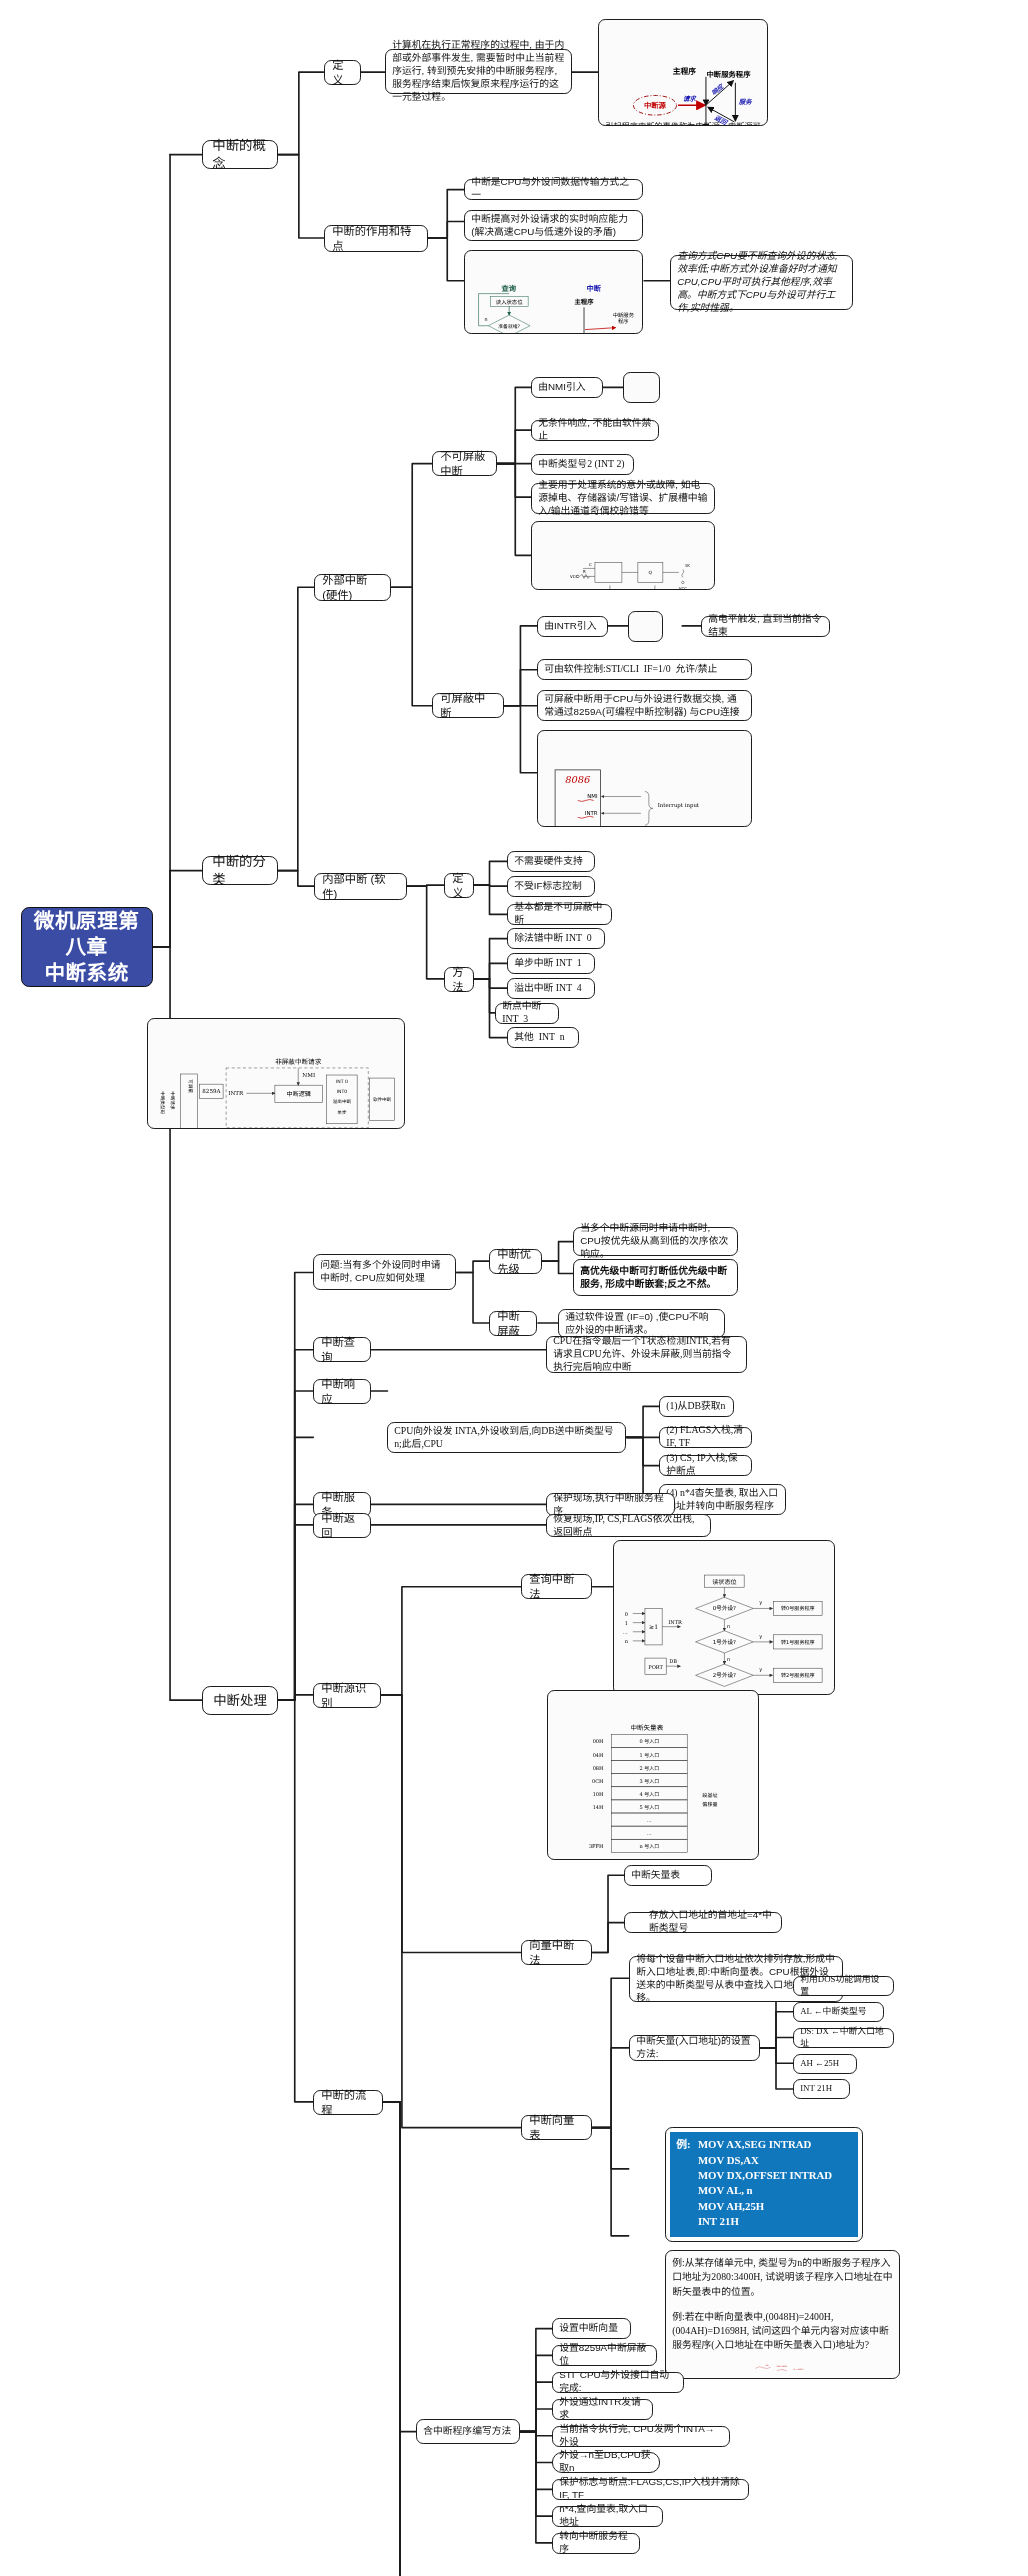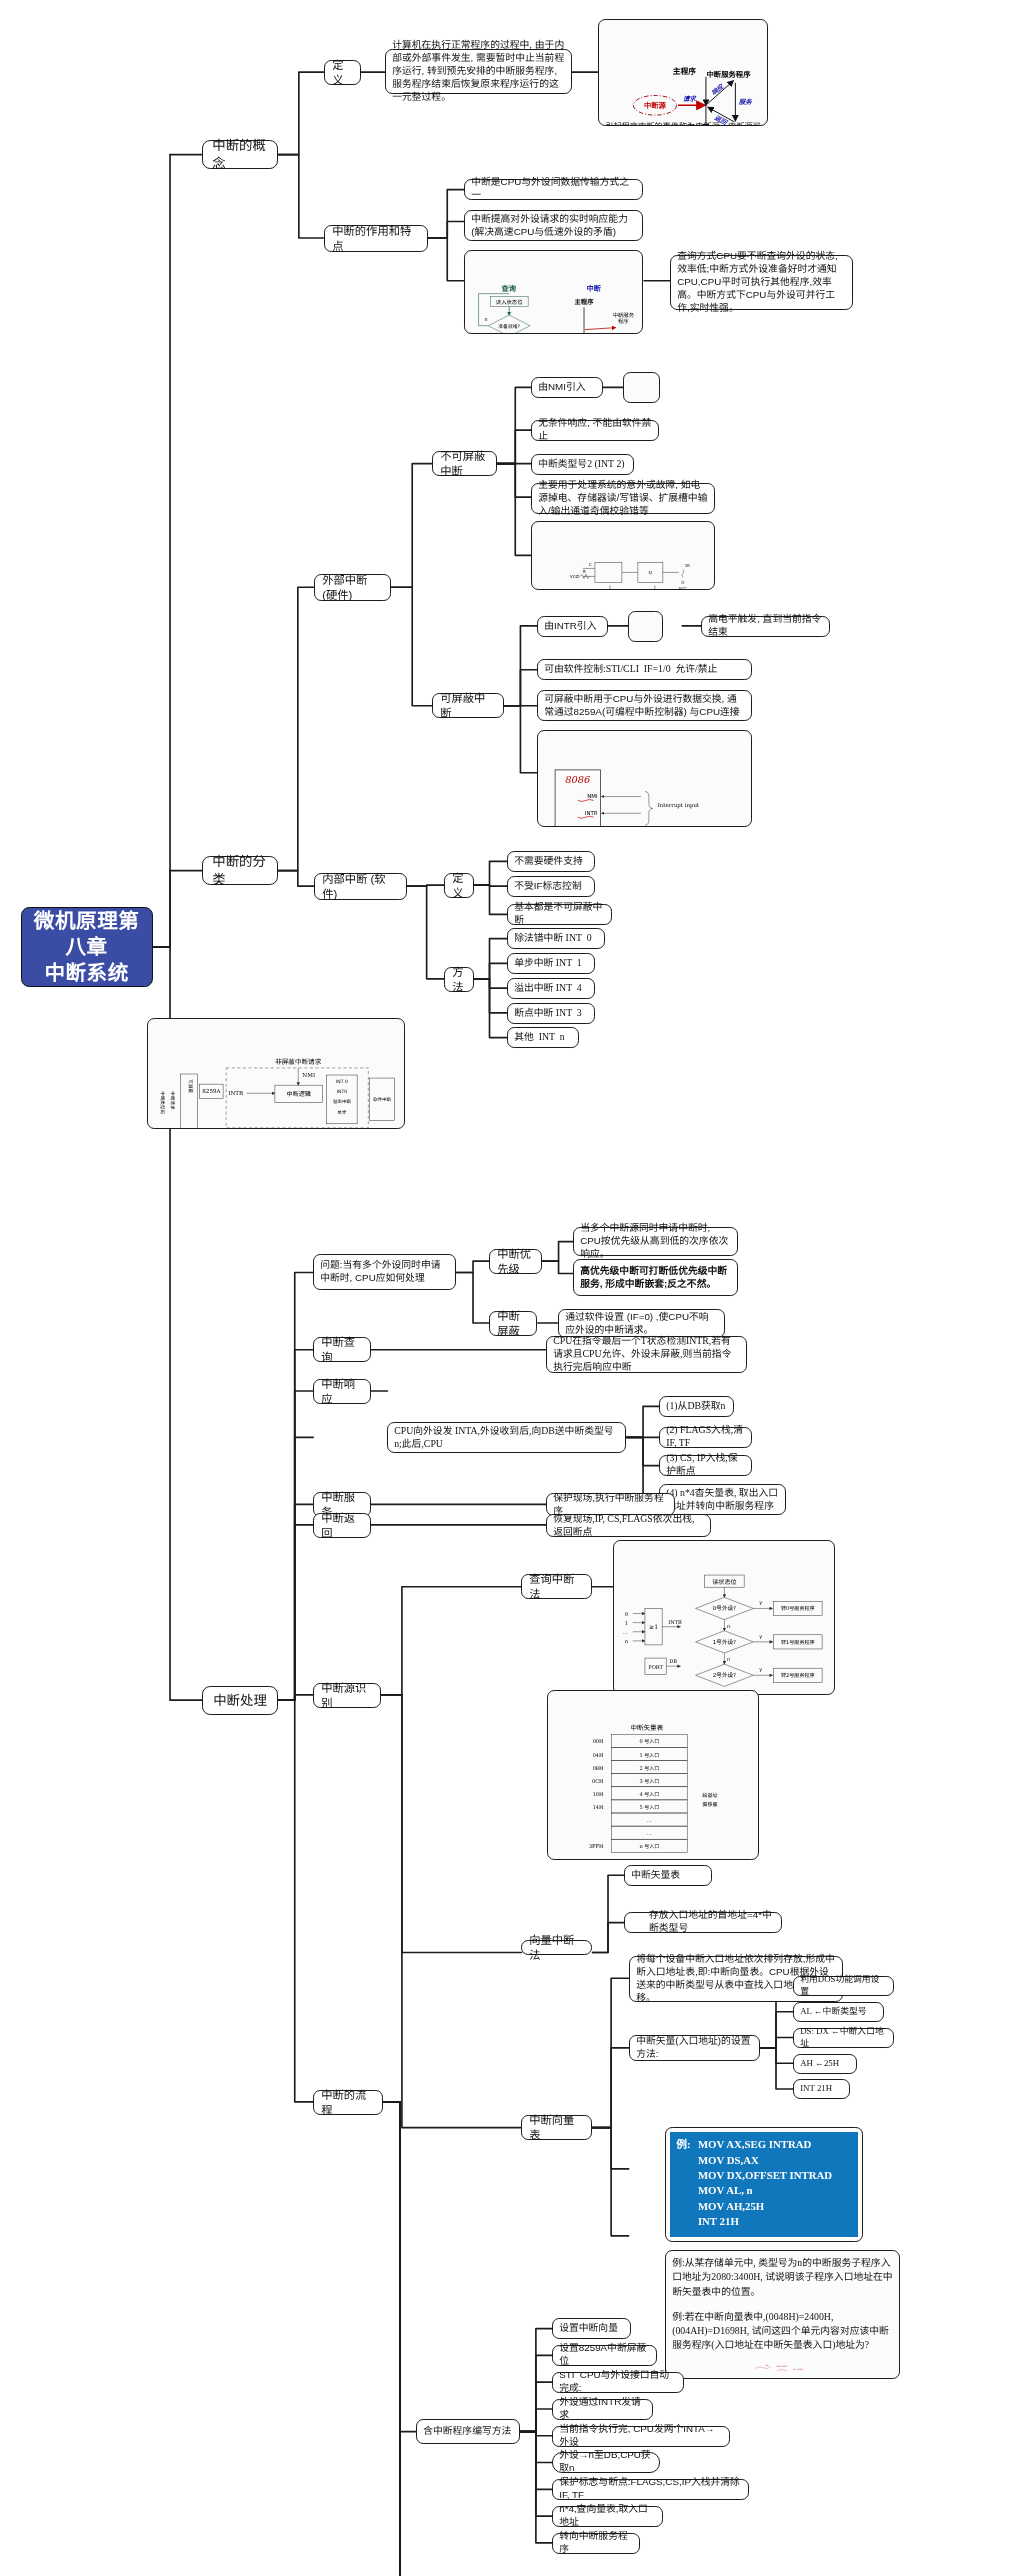--- a/index.html
+++ b/index.html
@@ -287,21 +287,21 @@
           <marker id="g1" markerWidth="6" markerHeight="6" refX="5" refY="3" orient="auto">
               <path d="M0,0 L6,3 L0,6 z" fill="#1b5e4a"></path>
             </marker>
           <marker id="g2" markerWidth="6" markerHeight="6" refX="5" refY="3" orient="auto">
               <path d="M0,0 L6,3 L0,6 z" fill="#C00000"></path>
             </marker>
         </defs>
       </svg>
     </div>
   </div>
-  <div class="node sm" style="left:670px; top:255px; width:183px; height:55px;">
+  <div class="node sm" style="left:670px; top:255px; width:183px; height:55px;font-style:italic;">
     <span>查询方式CPU要不断查询外设的状态,效率低;中断方式外设准备好时才通知CPU,CPU平时可执行其他程序,效率高。中断方式下CPU与外设可并行工作,实时性强。</span>
   </div>
 
   <div class="node l2" style="left:314px; top:574px; width:77px; height:27px; justify-content:center;">
     <span>外部中断 (硬件)</span>
   </div>
   <div class="node l2" style="left:432px; top:451px; width:65px; height:25px; justify-content:center;">
     <span>不可屏蔽中断</span>
   </div>
   <div class="node sm" style="left:531px; top:377px; width:72px; height:20.6px;">
@@ -421,21 +421,21 @@
   </div>
   <div class="node sm serif" style="left:507px; top:928px; width:98px; height:20.6px;">
     <span>除法错中断 INT  0</span>
   </div>
   <div class="node sm serif" style="left:507px; top:953px; width:88px; height:20.6px;">
     <span>单步中断 INT  1</span>
   </div>
   <div class="node sm serif" style="left:507px; top:978px; width:88px; height:20.6px;">
     <span>溢出中断 INT  4</span>
   </div>
-  <div class="node sm serif" style="left:507px; top:1003px; width:88px; height:20.6px;">
+  <div class="node sm serif" style="left:495px; top:1003px; width:64px; height:20.6px;">
     <span>断点中断 INT  3</span>
   </div>
   <div class="node sm serif" style="left:507px; top:1027px; width:72px; height:20.6px;">
     <span>其他  INT  n</span>
   </div>
 
   <div class="node img" style="left:147px; top:1018px; width:258px; height:111px; flex-direction:column;">
     <div class="fig">
       <svg viewBox="0 0 492 180" style="font-size:20px">
         <text x="290" y="18" font-size="13" text-anchor="middle" font-family="DejaVu Sans">非屏蔽中断请求</text>
@@ -581,21 +581,21 @@
         <text x="102" y="182" font-size="10" font-family="DejaVu Serif">DB</text>
         <defs>
             <marker id="qa" markerWidth="7" markerHeight="7" refX="6" refY="3.5" orient="auto">
               <path d="M0,0 L7,3.5 L0,7 z" fill="#333"></path>
             </marker>
           </defs>
       </svg>
     </div>
   </div>
 
-  <div class="node l2" style="left:521px; top:1940px; width:71px; height:15px; justify-content:center;">
+  <div class="node l2" style="left:521px; top:1940px; width:71px; height:25px; justify-content:center;">
     <span>向量中断法</span>
   </div>
   <div class="node sm" style="left:624px; top:1865px; width:88px; height:20.6px;">
     <span>中断矢量表</span>
   </div>
   <div class="node sm" style="left:624px; top:1912px; width:158px; height:20.6px;padding-left:24px;">
     <span>存放入口地址的首地址=4*中断类型号</span>
   </div>
 
   <div class="node img" style="left:547px; top:1690px; width:212px; height:170px;">

